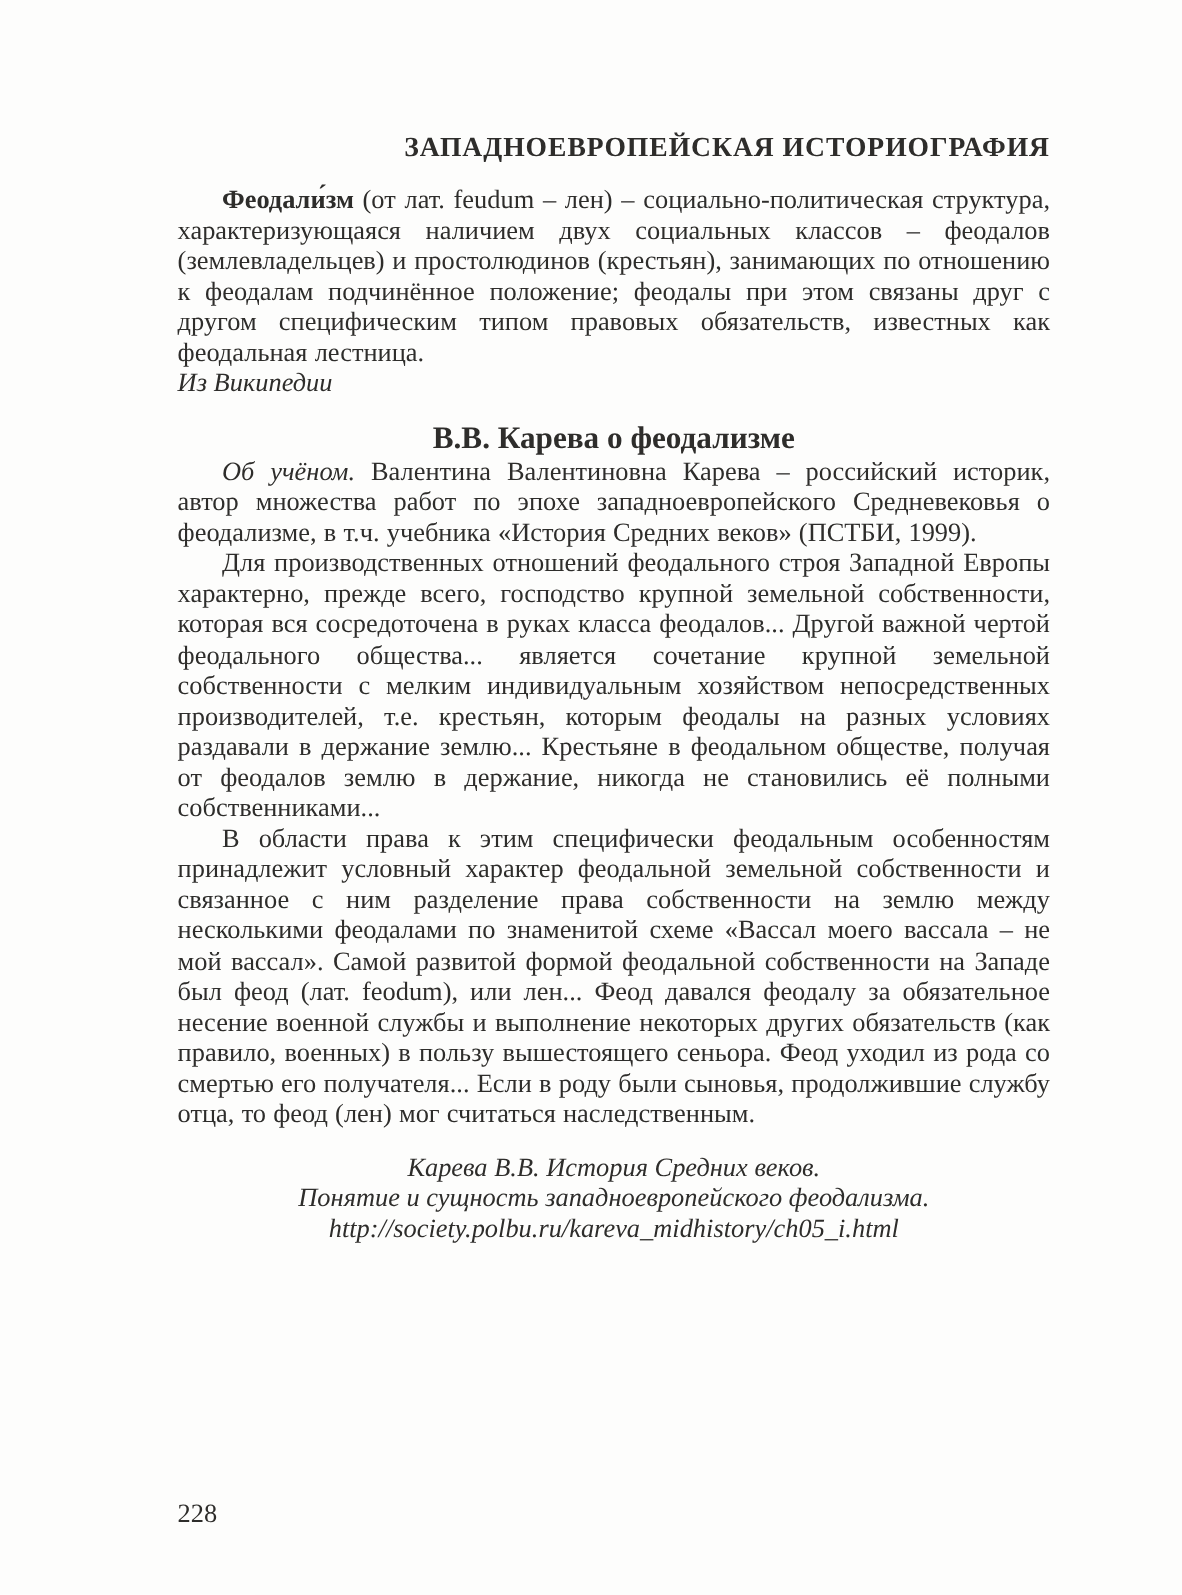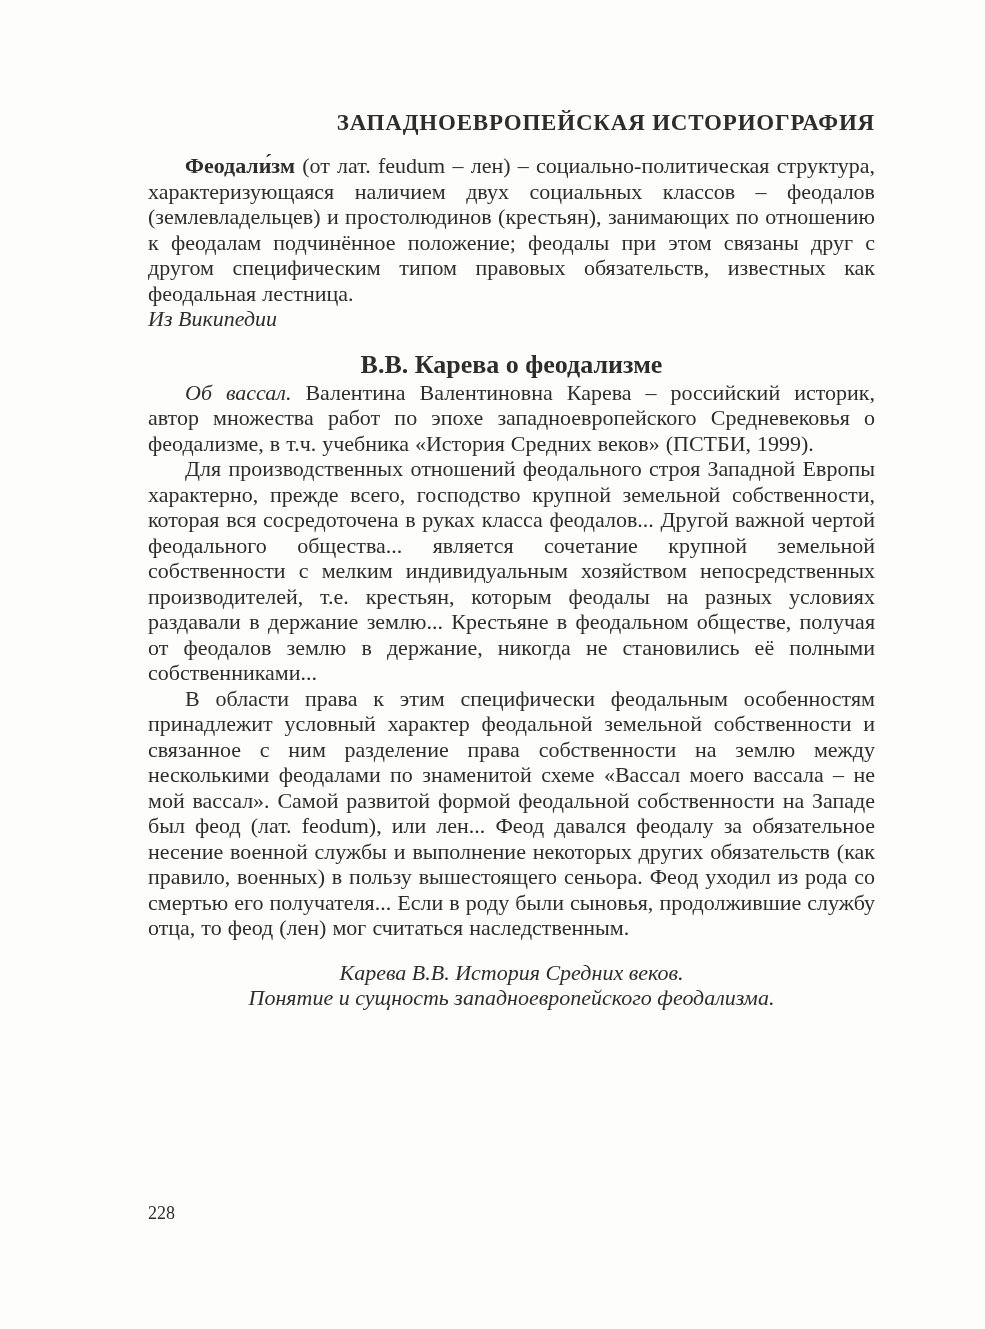--- a/index.html
+++ b/index.html
@@ -59,46 +59,47 @@
   .quote-citation {
     margin-top: 19px;
     font-size: 22px;
     font-style: italic;
     text-align: center;
     line-height: 25.5px;
   }
   .page-number {
     position: absolute;
     left: 148px;
-    top: 1200px;
-    font-size: 18px;
+    top: 1248px;
+    font-size: 22px;
     line-height: 26px;
   }
 </style>
 </head>
 <body>
 
 <div class="page">
   <div class="content">
 
     <h1 class="doc-title">ЗАПАДНОЕВРОПЕЙСКАЯ ИСТОРИОГРАФИЯ</h1>
 
     <p class="body-par"><span class="lead-bold">Феодали́зм</span><span> (от лат. feudum – лен) – социально-политическая структура, характеризующаяся наличием двух социальных классов – феодалов (землевладельцев) и простолюдинов (крестьян), занимающих по отношению к феодалам подчинённое положение; феодалы при этом связаны друг с другом специфическим типом правовых обязательств, известных как феодальная лестница.</span></p>
 
     <p class="attribution">Из Википедии</p>
 
     <h2 class="section-heading">В.В. Карева о феодализме</h2>
 
-    <p class="body-par about-par"><span class="lead-italic">Об вассал.</span><span> Валентина Валентиновна Карева – российский историк, автор множества работ по эпохе западноевропейского Средневековья о феодализме, в т.ч. учебника «История Средних веков» (ПСТБИ, 1999).</span></p>
+    <p class="body-par about-par"><span class="lead-italic">Об учёном.</span><span> Валентина Валентиновна Карева – российский историк, автор множества работ по эпохе западноевропейского Средневековья о феодализме, в т.ч. учебника «История Средних веков» (ПСТБИ, 1999).</span></p>
 
     <p class="body-par">Для производственных отношений феодального строя Западной Европы характерно, прежде всего, господство крупной земельной собственности, которая вся сосредоточена в руках класса феодалов... Другой важной чертой феодального общества... является сочетание крупной земельной собственности с мелким индивидуальным хозяйством непосредственных производителей, т.е. крестьян, которым феодалы на разных условиях раздавали в держание землю... Крестьяне в феодальном обществе, получая от феодалов землю в держание, никогда не становились её полными собственниками...</p>
 
     <p class="body-par">В области права к этим специфически феодальным особенностям принадлежит условный характер феодальной земельной собственности и связанное с ним разделение права собственности на землю между несколькими феодалами по знаменитой схеме «Вассал моего вассала – не мой вассал». Самой развитой формой феодальной собственности на Западе был феод (лат. feodum), или лен... Феод давался феодалу за обязательное несение военной службы и выполнение некоторых других обязательств (как правило, военных) в пользу вышестоящего сеньора. Феод уходил из рода со смертью его получателя... Если в роду были сыновья, продолжившие службу отца, то феод (лен) мог считаться наследственным.</p>
 
     <div class="quote-citation">
       <div>Карева В.В. История Средних веков.</div>
       <div>Понятие и сущность западноевропейского феодализма.</div>
+      <div>http://society.polbu.ru/kareva_midhistory/ch05_i.html</div>
     </div>
 
   </div>
 
   <div class="page-number">228</div>
 </div>
 
 </body></html>

